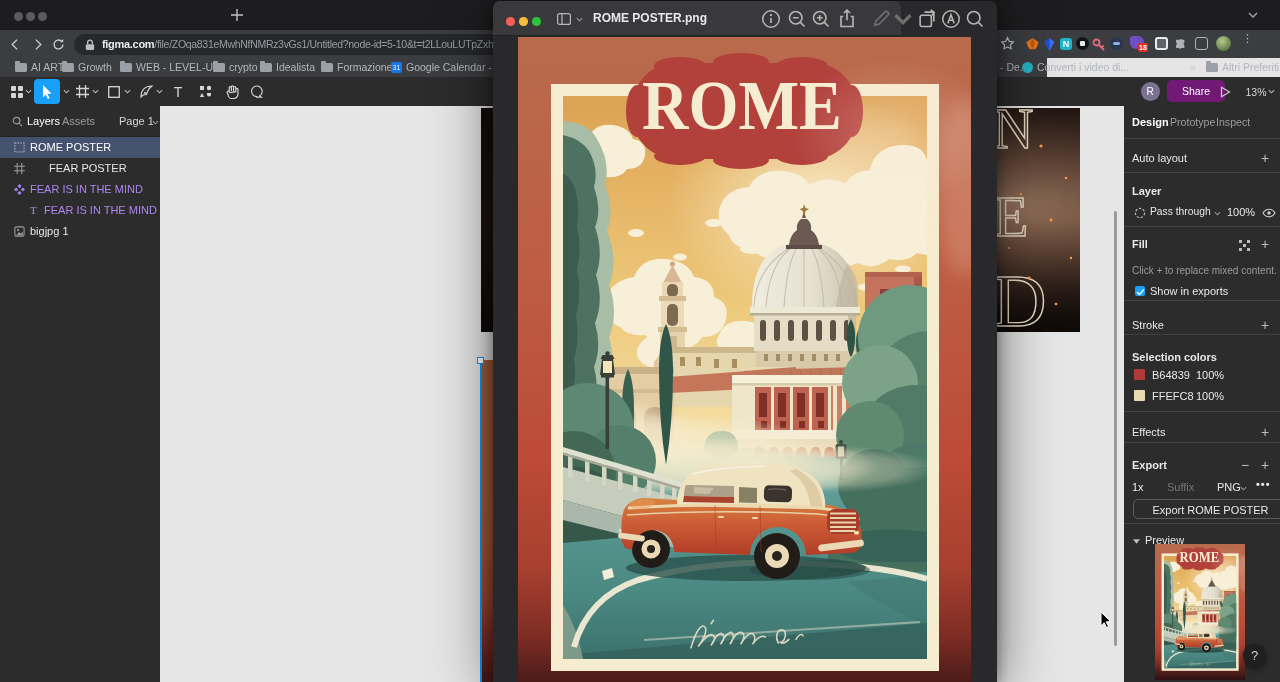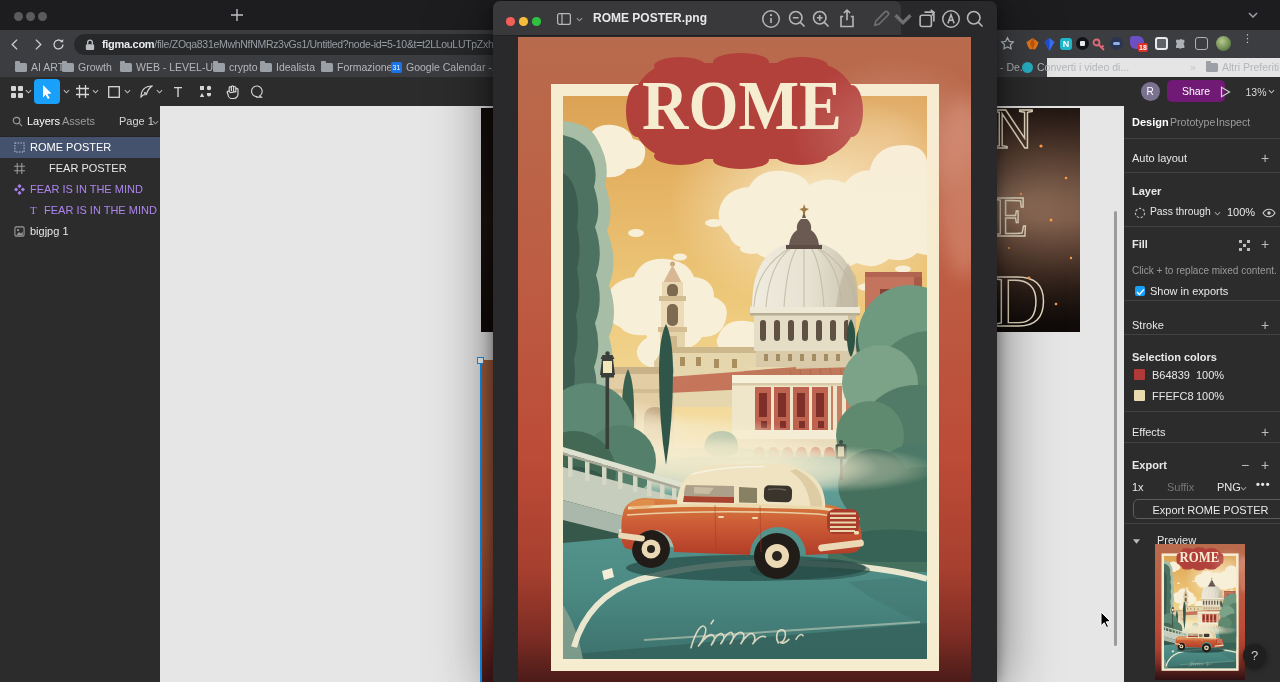--- a/index.html
+++ b/index.html
@@ -417,21 +417,21 @@
   <svg width="7" height="5" viewBox="0 0 8 5" style="position:absolute;left:116px;top:380px;">
       <path fill="none" stroke="#999" stroke-width="1.2" d="M1 1l3 3 3-3"></path>
     </svg>
   <span style="position:absolute;left:132px;top:372px;letter-spacing:1px;font-weight:700;">•••</span>
   <div style="position:absolute;left:9px;top:393px;width:155px;height:20px;border:1px solid #5c5c5c;border-radius:5px;text-align:center;line-height:20px;">Export ROME POSTER</div>
   <div class="divider" style="top:417px;"></div>
 
   <svg width="7" height="6" viewBox="0 0 8 6" style="position:absolute;left:9px;top:432px;">
       <path fill="#bbb" d="M0 1h8L4 6z"></path>
     </svg>
-  <span style="position:absolute;left:33px;top:428px;">Preview</span>
+  <span style="position:absolute;left:21px;top:428px;">Preview</span>
   <div style="position:absolute;left:31px;top:438px;width:90px;height:138px;overflow:hidden;">
     <svg width="90" height="136" viewBox="0 0 453 680" preserveAspectRatio="none">
         <use href="#posterart"></use>
       </svg>
   </div>
   <div style="position:absolute;left:119px;top:538px;width:23px;height:23px;border-radius:50%;background:#1f1f1f;box-shadow:0 2px 6px rgba(0,0,0,0.5);color:#cfcfcf;font-size:13px;text-align:center;line-height:23px;">?</div>
 </div>
 
 <div id="qlwin">
   <div id="qltitle">

